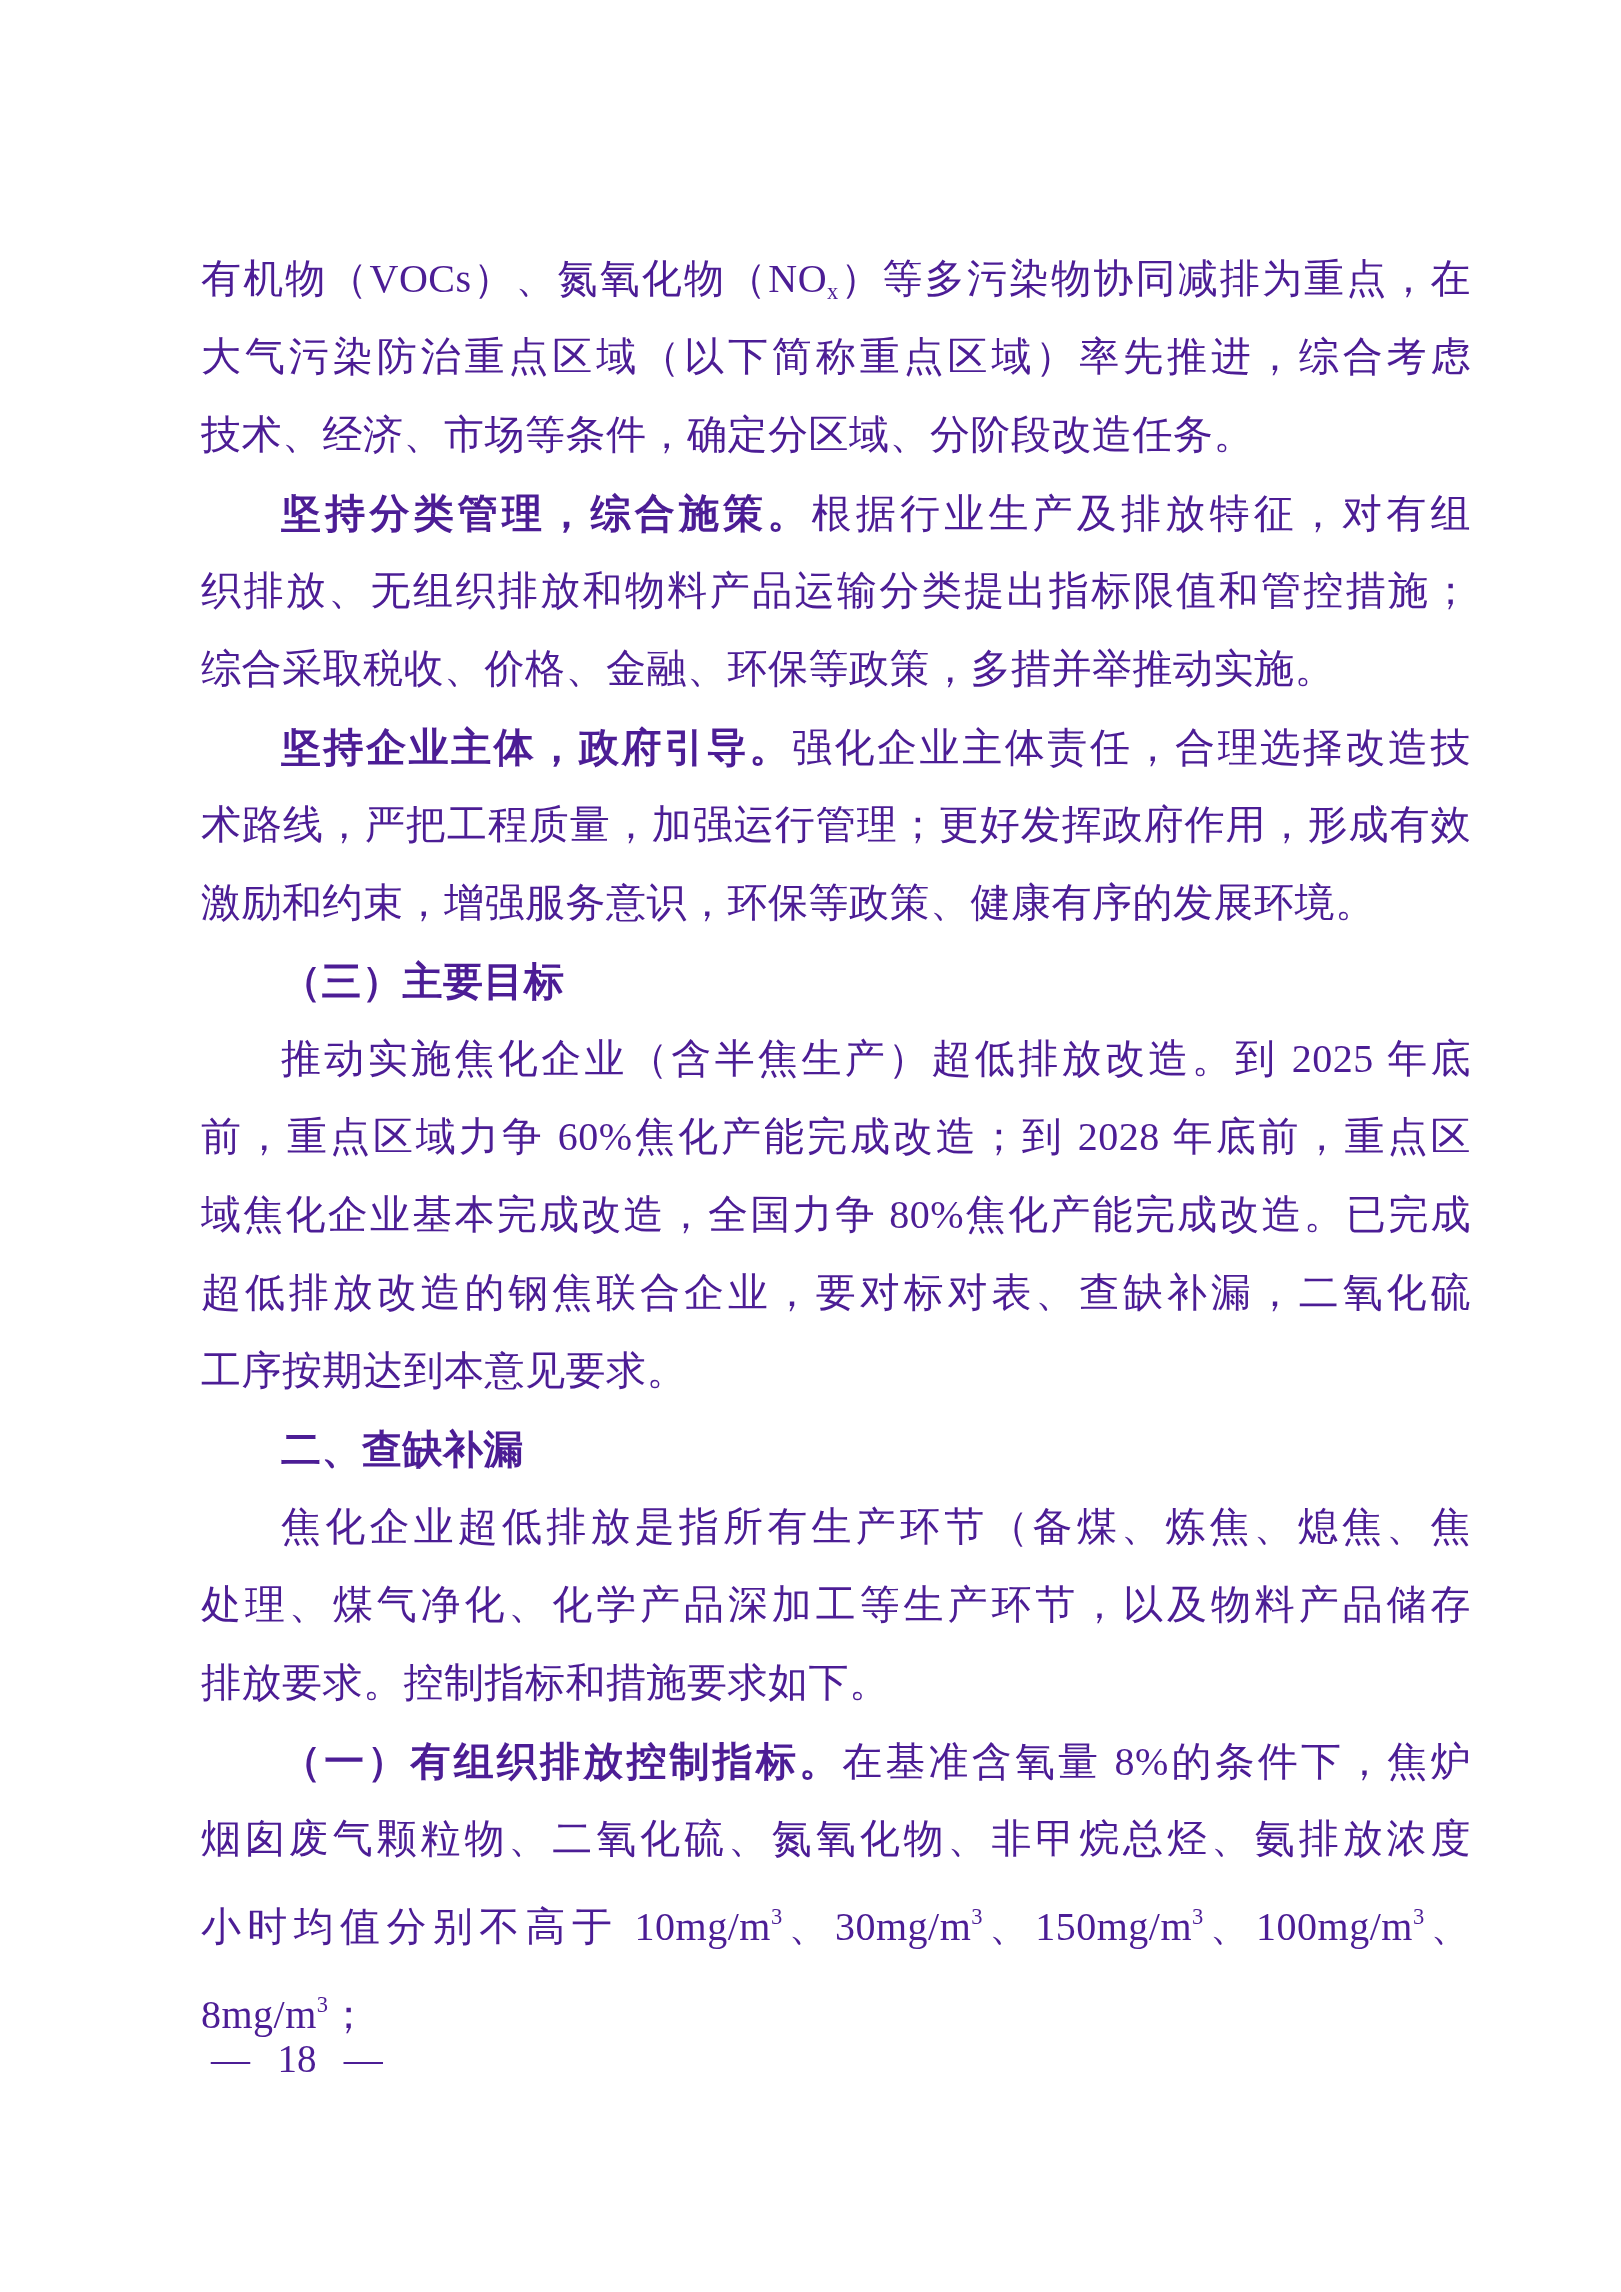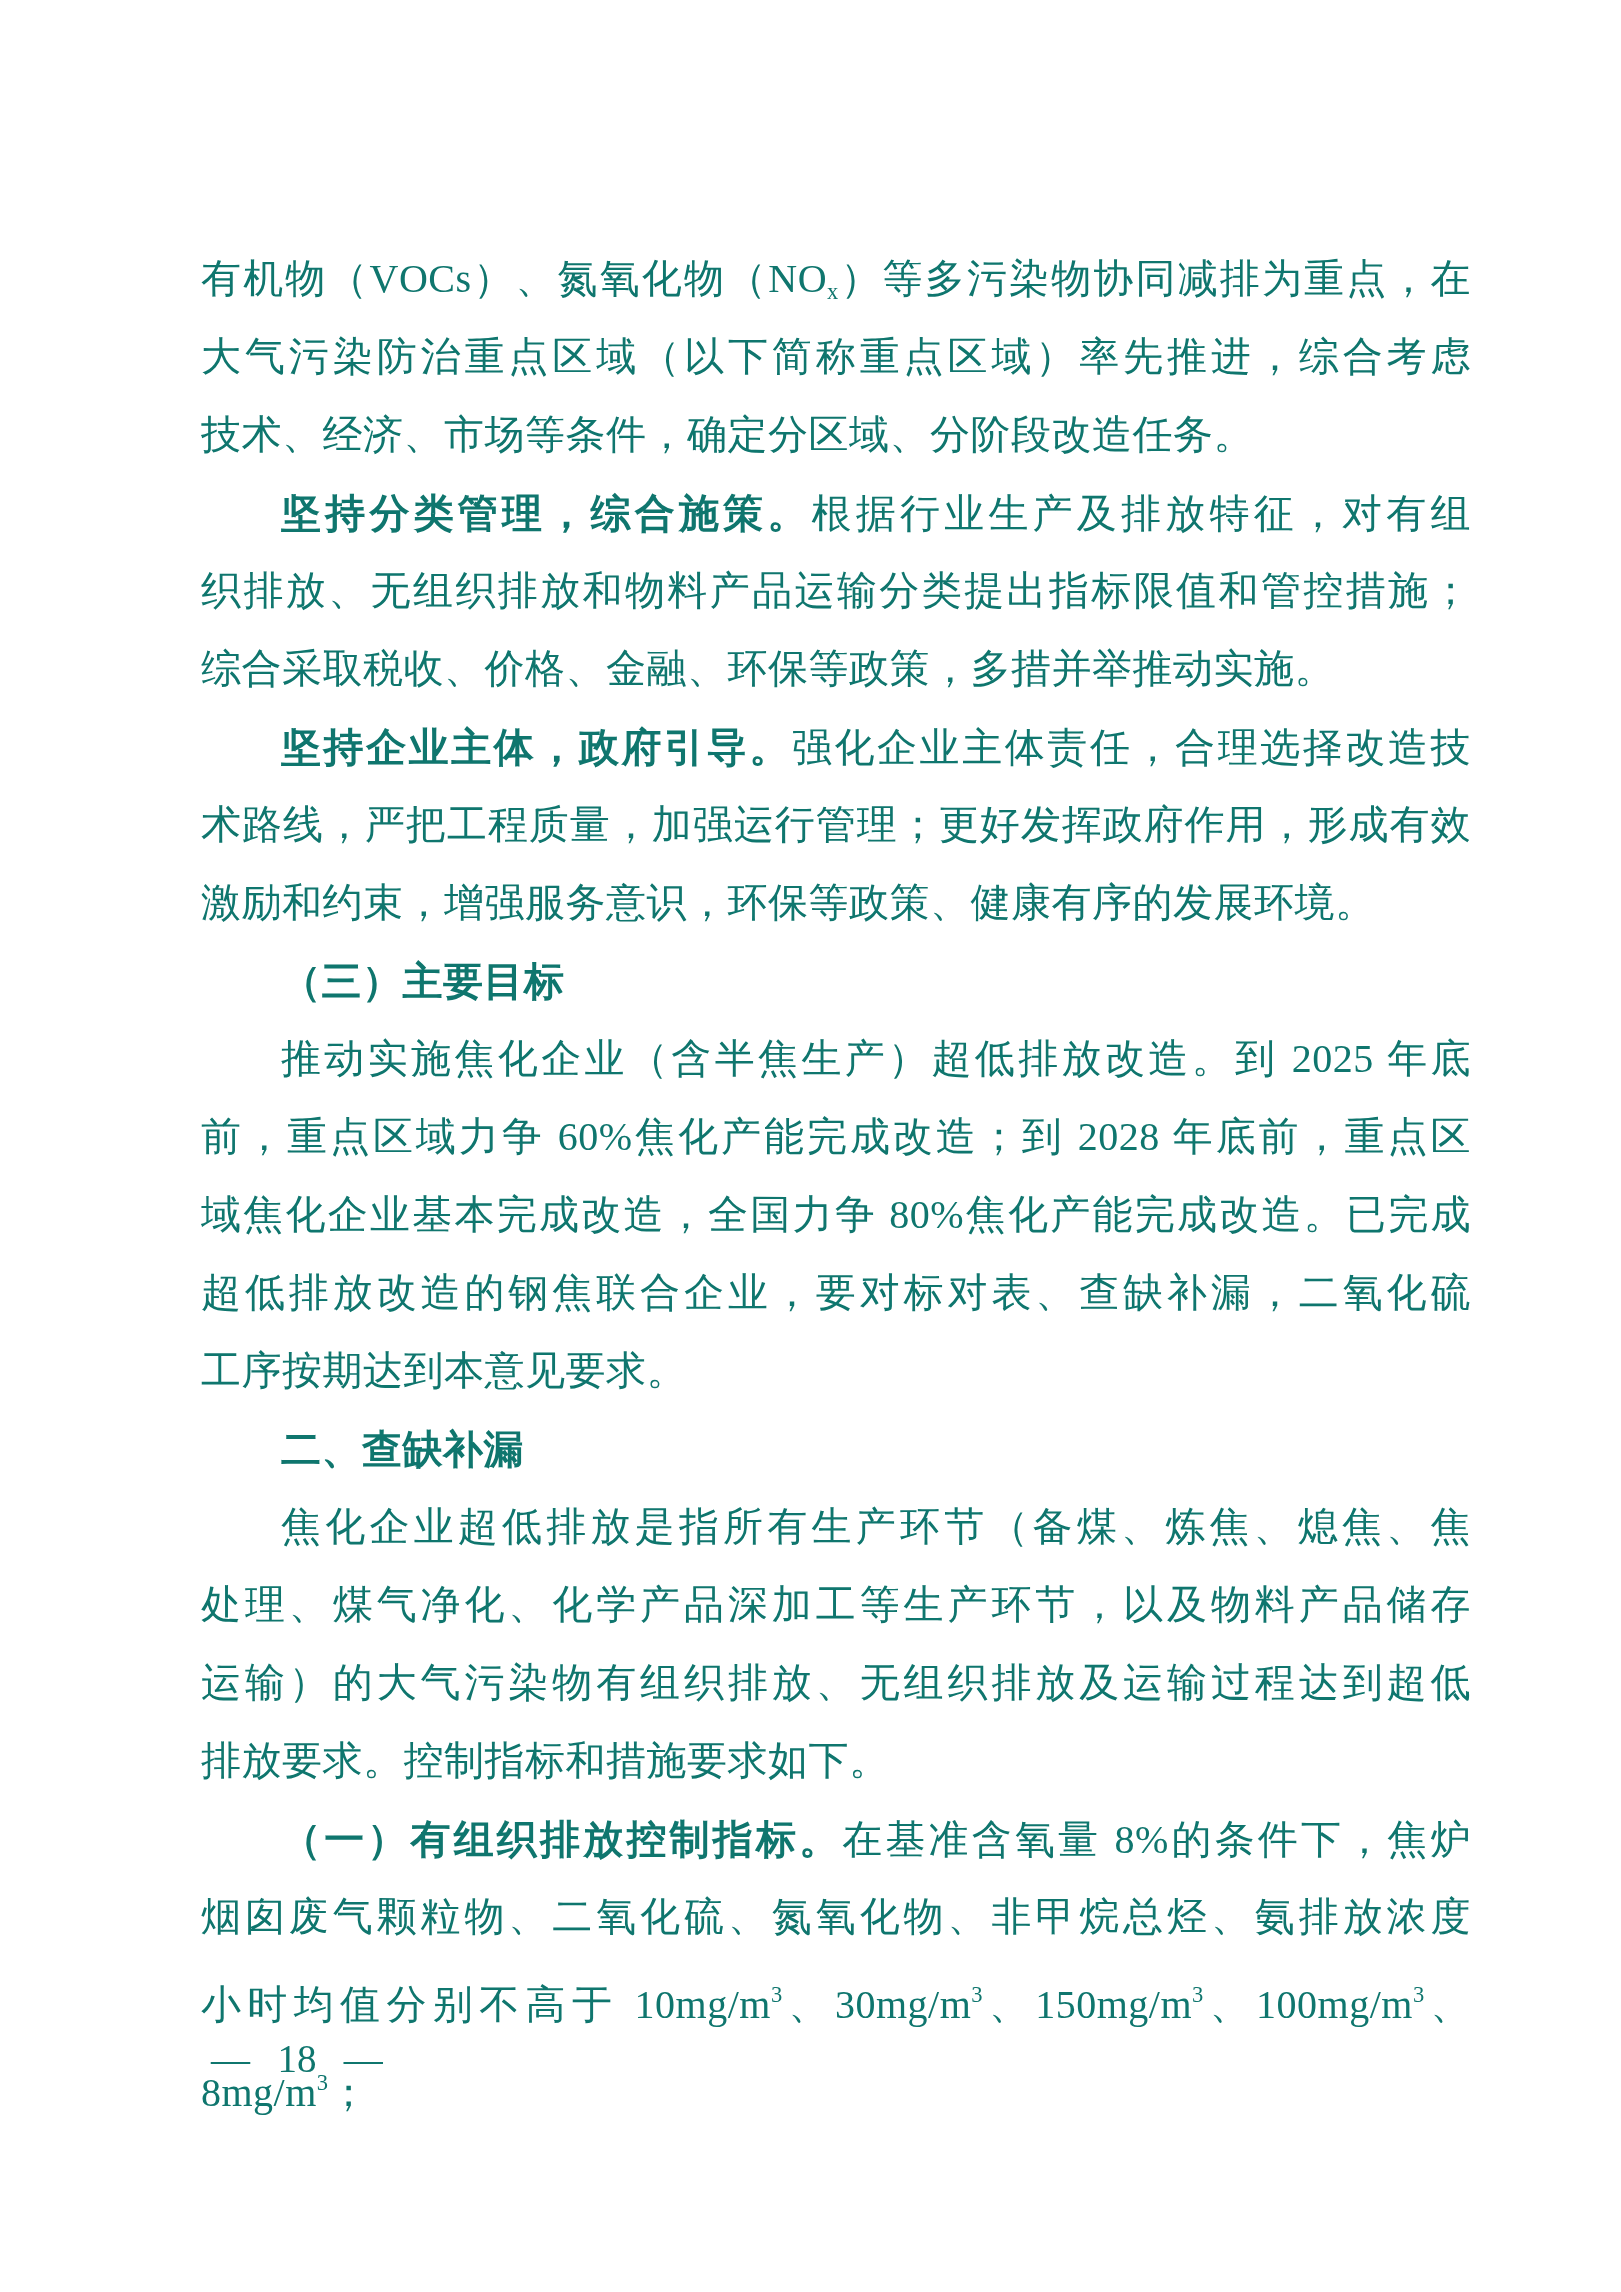--- a/index.html
+++ b/index.html
@@ -6,21 +6,21 @@
     margin: 0;
     padding: 0;
     background: #888;
   }
   .page {
     position: relative;
     width: 1621px;
     height: 2293px;
     margin: 0 auto;
     background: #ffffff;
-    color: #0f766e;
+    color: #4c1d95;
     font-family: "Liberation Serif", "DejaVu Serif", serif;
     overflow: hidden;
   }
   .content {
     position: absolute;
     left: 201px;
     top: 240px;
     width: 1270px;
   }
   .line {
@@ -79,21 +79,20 @@
       <div class="line end"><span>激励和约束，增强服务意识，环保等政策、健康有序的发展环境。</span></div>
       <div class="line end indent"><span class="b">（三）主要目标</span></div>
       <div class="line fill indent"><span>推动实施焦化企业（含半焦生产）超低排放改造。到 2025 年底</span></div>
       <div class="line fill"><span>前，重点区域力争 60%焦化产能完成改造；到 2028 年底前，重点区</span></div>
       <div class="line fill"><span>域焦化企业基本完成改造，全国力争 80%焦化产能完成改造。已完成</span></div>
       <div class="line fill"><span>超低排放改造的钢焦联合企业，要对标对表、查缺补漏，二氧化硫</span></div>
       <div class="line end"><span>工序按期达到本意见要求。</span></div>
       <div class="line end indent"><span class="b">二、查缺补漏</span></div>
       <div class="line fill indent"><span>焦化企业超低排放是指所有生产环节（备煤、炼焦、熄焦、焦</span></div>
       <div class="line fill"><span>处理、煤气净化、化学产品深加工等生产环节，以及物料产品储存</span></div>
-      <div class="line fill"><span>运输）的大气污染物有组织排放、无组织排放及运输过程达到超低</span></div>
       <div class="line end"><span>排放要求。控制指标和措施要求如下。</span></div>
       <div class="line fill indent"><span class="b">（一）有组织排放控制指标。</span><span>在基准含氧量 8%的条件下，焦炉</span></div>
       <div class="line fill"><span>烟囱废气颗粒物、二氧化硫、氮氧化物、非甲烷总烃、氨排放浓度</span></div>
       <div class="line fill"><span>小时均值分别不高于 10mg/m</span><span class="sup">3</span><span>、30mg/m</span><span class="sup">3</span><span>、150mg/m</span><span class="sup">3</span><span>、100mg/m</span><span class="sup">3</span><span>、8mg/m</span><span class="sup">3</span><span>；</span></div>
     </div>
   <div class="footer">
     <span>—</span>
     <span>18</span>
     <span>—</span>
   </div>

